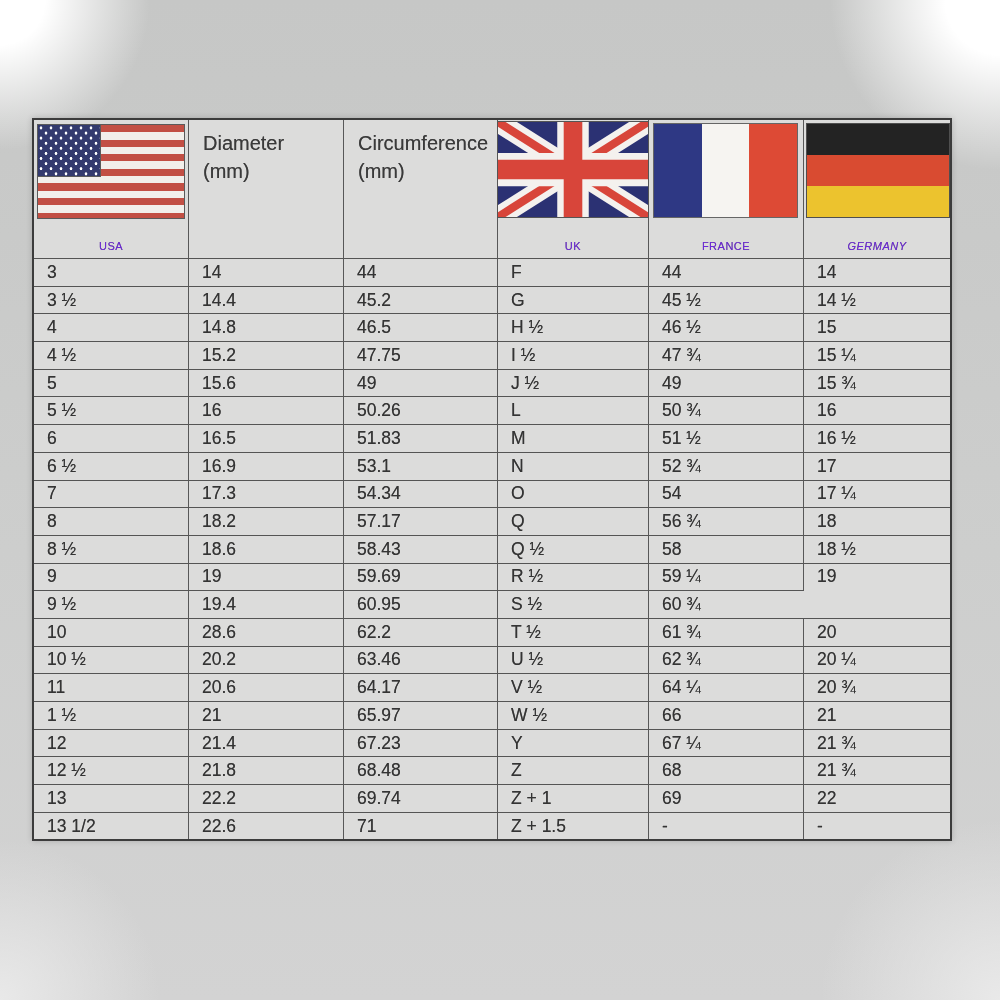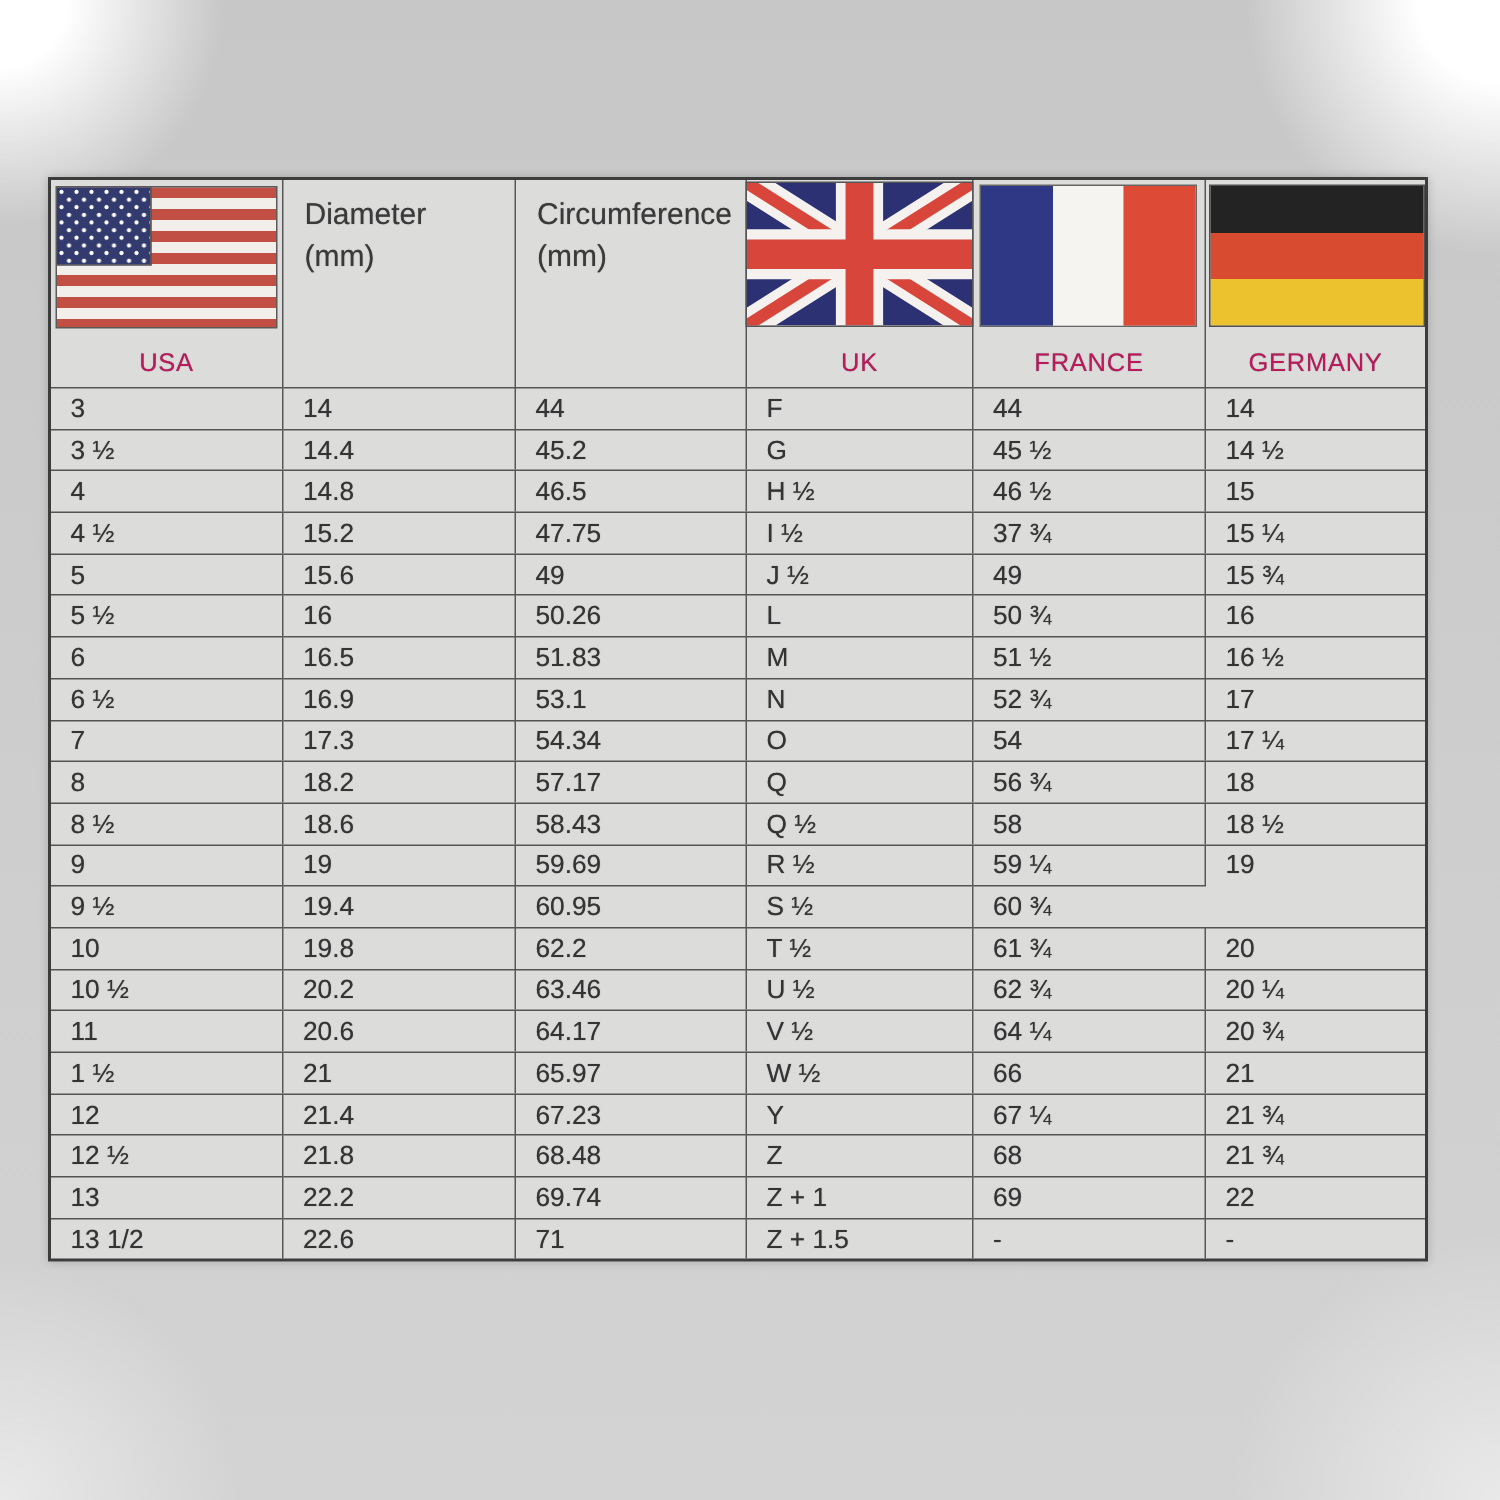--- a/index.html
+++ b/index.html
@@ -21,29 +21,29 @@
     background:#dcdcdb;
     border:2px solid #3c3c3c;
     box-sizing:border-box;
     box-shadow:0 0 6px rgba(0,0,0,0.18);
   }
   .hrow{display:grid;grid-template-columns:155px 155px 154px 151px 155px 146px;height:138px;}
   .hcell{
     display:flex;flex-direction:column;box-sizing:border-box;
     border-right:1.5px solid #585858;position:relative;
   }
-  .hcell:last-child{border-right:none;}
+  .hcell:last-child{border-right:none;font-style:italic;}
   .measure-label{
     padding:9px 4px 0 14px;font-size:20px;color:#3a3a3a;
     line-height:1.4;white-space:pre-line;
     text-shadow:0 0 .6px rgba(70,70,70,.7);
   }
   .country-label{
     margin-top:auto;text-align:center;padding-bottom:6px;
-    font-size:17px;color:#be185d;letter-spacing:.5px;
+    font-size:11px;color:#6d28d9;letter-spacing:.5px;
     text-shadow:0 0 .6px rgba(70,70,70,.7);
   }
   .flag{box-sizing:border-box;}
   
   .flag-us{
     width:148px;height:95px;margin:4px 0 0 3px;
     background:repeating-linear-gradient(180deg,
       #c24f44 0px, #c24f44 7.3px,
       #f2efeb 7.3px, #f2efeb 14.6px);
     border:1px solid #5a5a5a;position:relative;
@@ -160,21 +160,21 @@
     <div class="cell">H ½</div>
     <div class="cell">46 ½</div>
     <div class="cell">15</div>
   </div>
 
   <div class="row">
     <div class="cell">4 ½</div>
     <div class="cell">15.2</div>
     <div class="cell">47.75</div>
     <div class="cell">I ½</div>
-    <div class="cell">37 ¾</div>
+    <div class="cell">47 ¾</div>
     <div class="cell">15 ¼</div>
   </div>
 
   <div class="row">
     <div class="cell">5</div>
     <div class="cell">15.6</div>
     <div class="cell">49</div>
     <div class="cell">J ½</div>
     <div class="cell">49</div>
     <div class="cell">15 ¾</div>
@@ -247,21 +247,21 @@
   <div class="row">
     <div class="cell">9 ½</div>
     <div class="cell">19.4</div>
     <div class="cell">60.95</div>
     <div class="cell">S ½</div>
     <div class="cell">60 ¾</div>
   </div>
 
   <div class="row">
     <div class="cell">10</div>
-    <div class="cell">19.8</div>
+    <div class="cell">28.6</div>
     <div class="cell">62.2</div>
     <div class="cell">T ½</div>
     <div class="cell">61 ¾</div>
     <div class="cell">20</div>
   </div>
 
   <div class="row">
     <div class="cell">10 ½</div>
     <div class="cell">20.2</div>
     <div class="cell">63.46</div>

